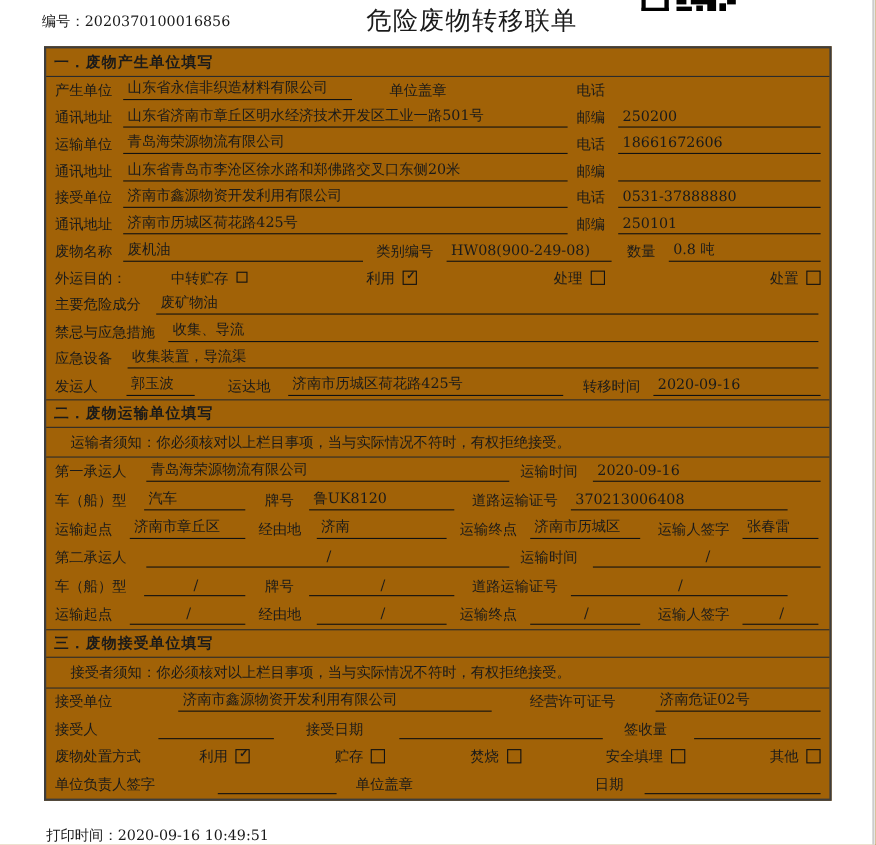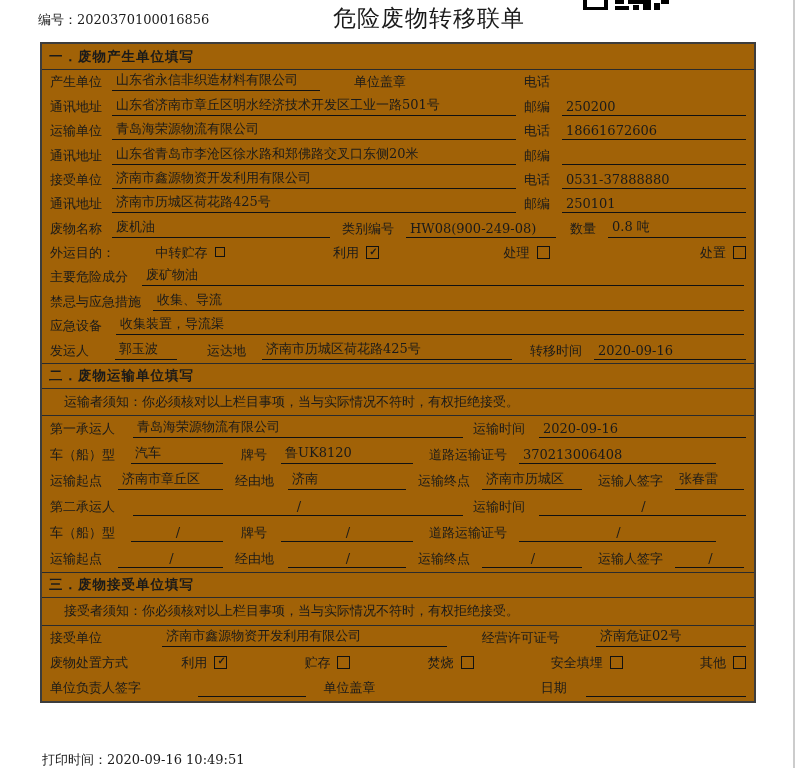--- a/index.html
+++ b/index.html
@@ -249,20 +249,28 @@
   <div class="notice" style="height:28px">接受者须知：你必须核对以上栏目事项，当与实际情况不符时，有权拒绝接受。</div>
   <div class="s3">
 
     <div class="row">
       <span class="lbl" style="margin-right:36px">接受单位</span>
       <span class="val" style="width:285px">济南市鑫源物资开发利用有限公司</span>
       <span class="lbl" style="margin-left:10px;margin-right:12px">经营许可证号</span>
       <span class="val" style="width:150px">济南危证02号</span>
     </div>
 
+    <div class="row">
+      <span class="lbl" style="margin-right:50px">接受人</span>
+      <span class="val" style="width:105px"></span>
+      <span class="lbl" style="margin-left:25px;margin-right:28px">接受日期</span>
+      <span class="val" style="width:185px"></span>
+      <span class="lbl" style="margin-left:15px;margin-right:20px">签收量</span>
+      <span class="val" style="width:115px"></span>
+    </div>
 
     <div class="row">
       <span class="lbl" style="margin-right:22px">废物处置方式</span>
       <span class="opt">
         <span>利用</span>
         <span class="box">
             <span class="mk">✓</span>
           </span>
       </span>
       <span class="opt" style="margin-left:46px">

